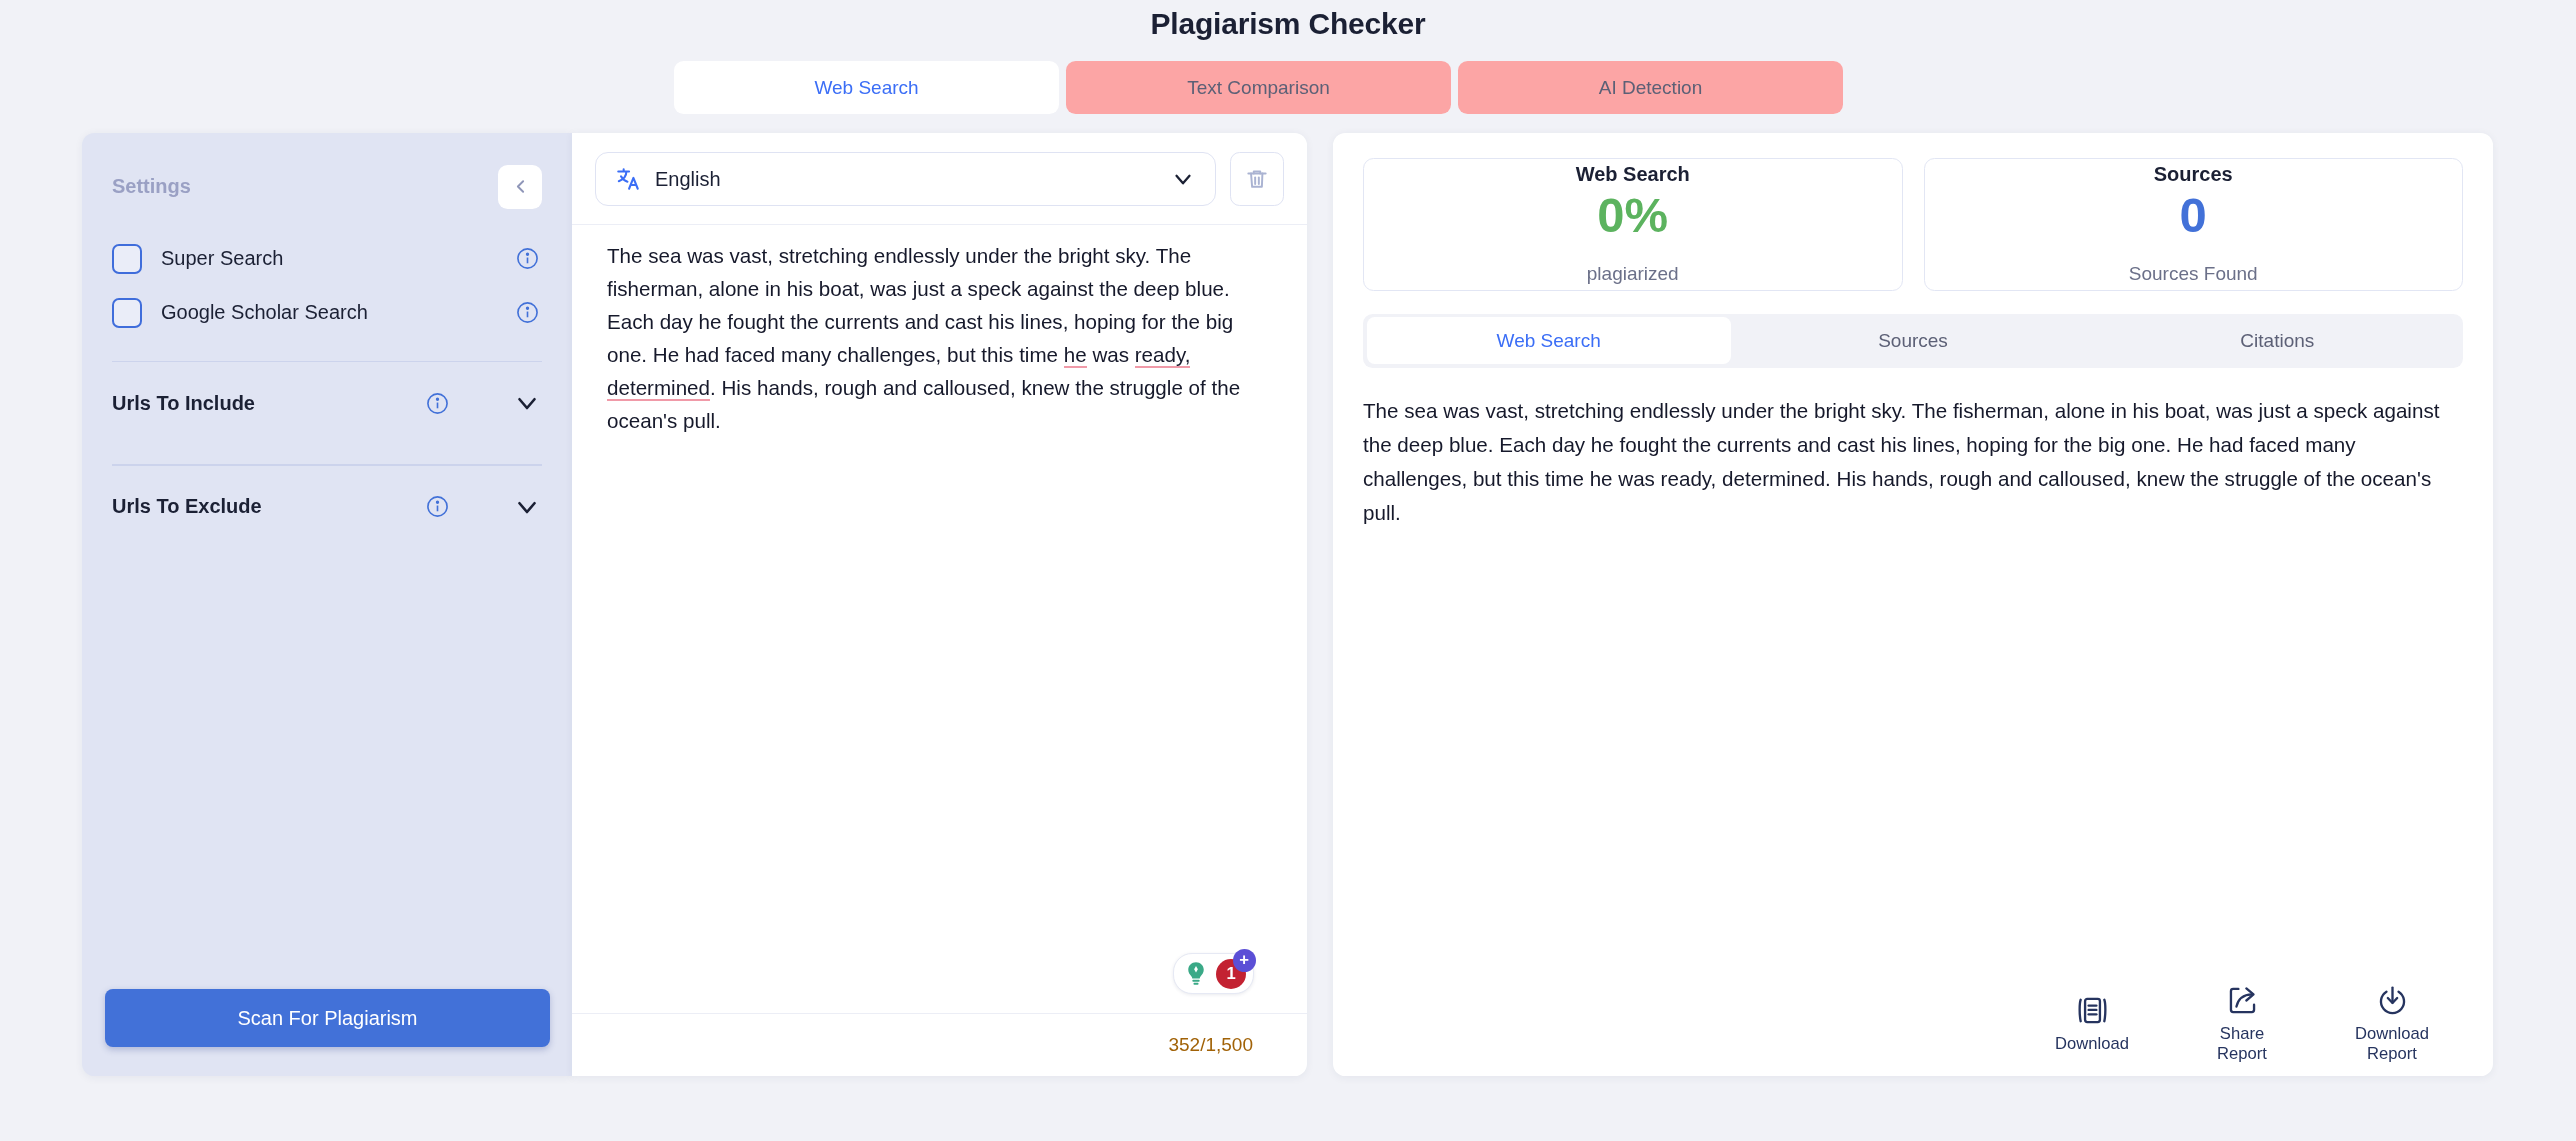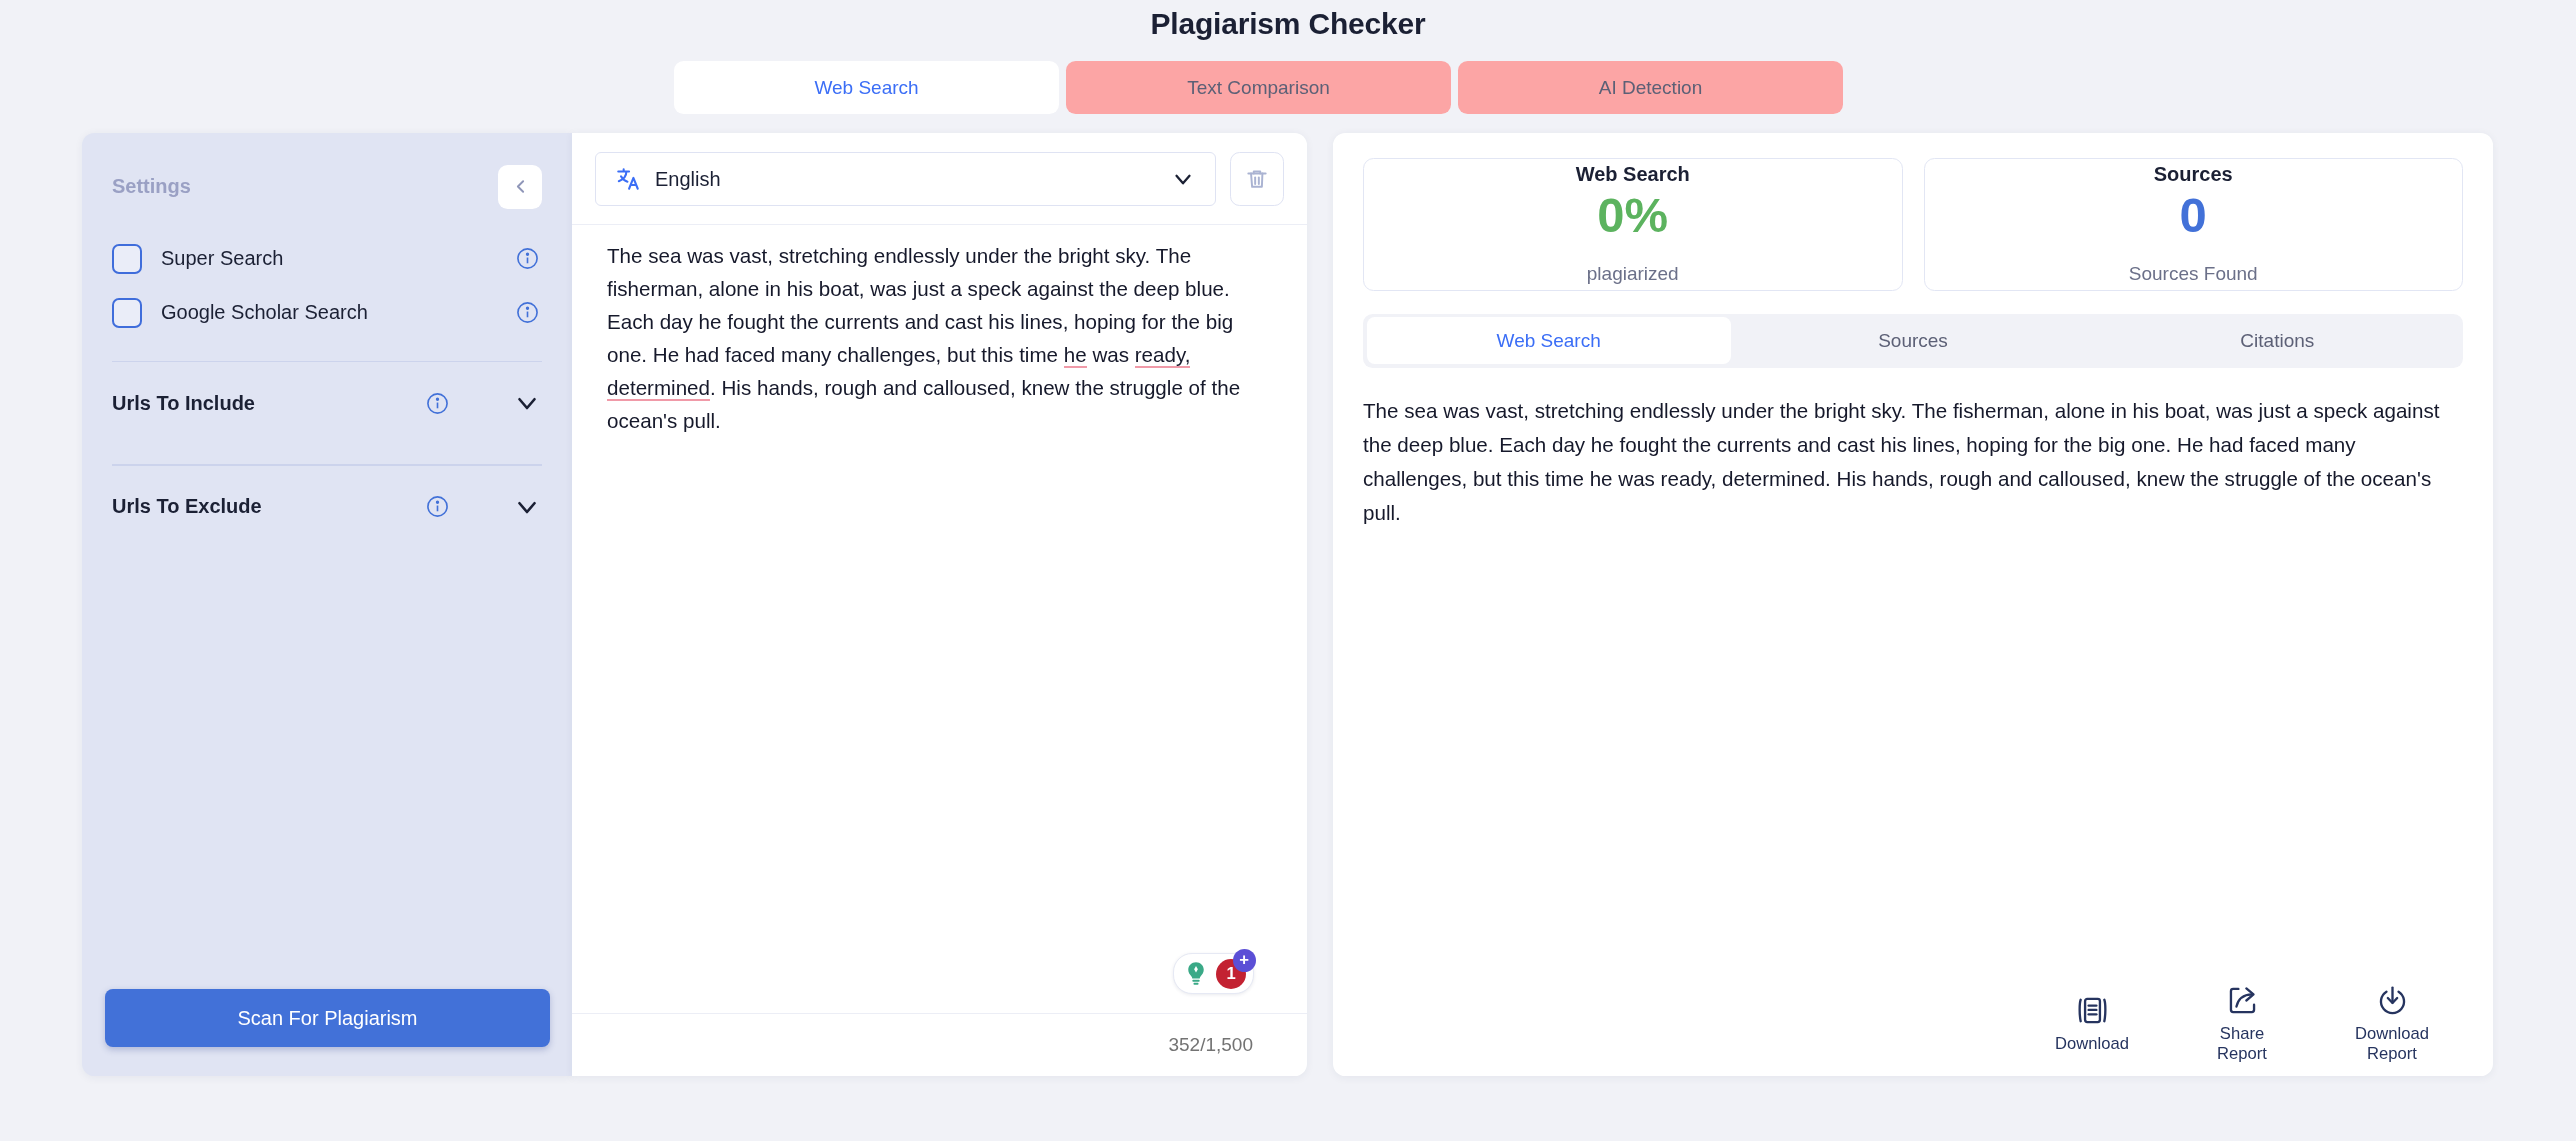--- a/index.html
+++ b/index.html
@@ -93,21 +93,21 @@
     width: 735px; height: 943px; background: #ffffff;
     border-radius: 0 12.3px 12.3px 0; position: relative;
     box-shadow: 0 1.8px 8.8px rgba(40,50,90,.06);
     display: flex; flex-direction: column;
   }
   .editor-toolbar {
     display: flex; align-items: center; gap: 14px;
     padding: 19px 23px 17.5px 23px;
   }
   .lang-select {
-    flex: 1; height: 54px; border: 1.3px solid #dfe3f3; border-radius: 6px;
+    flex: 1; height: 54px; border: 1.3px solid #dfe3f3; border-radius: 13px;
     display: flex; align-items: center; padding: 0 19px; cursor: pointer;
   }
   .lang-icon { width: 26px; height: 26px; flex: none; }
   .lang-name { margin-left: 14px; font-size: 20px; color: #1b2034; flex: 1; }
   .lang-chev { width: 26px; height: 26px; }
   .trash-btn {
     width: 54px; height: 54px; border: 1.3px solid #dfe3f3; border-radius: 9.6px;
     display: flex; align-items: center; justify-content: center; cursor: pointer;
   }
   .trash-btn svg { width: 26px; height: 26px; }
@@ -142,21 +142,21 @@
     position: absolute; top: -9.6px; right: -9.6px;
     width: 23px; height: 23px; border-radius: 50%;
     background: #5b4fd6; color: #fff;
     display: flex; align-items: center; justify-content: center;
     font-size: 16.6px; line-height: 1;
   }
   .editor-footer {
     height: 63px; border-top: 1.3px solid #eceef6;
     display: flex; align-items: center; justify-content: flex-end;
     padding-right: 54px;
-    font-size: 19px; color: #737373;
+    font-size: 19px; color: #a16207;
   }
 
   
   .results {
     margin-left: 26px;
     width: 1160px; height: 943px; background: #ffffff;
     border-radius: 12.3px; position: relative;
     box-shadow: 0 1.8px 8.8px rgba(40,50,90,.06);
     display: flex; flex-direction: column;
     padding: 24.5px 30px 0 30px;

